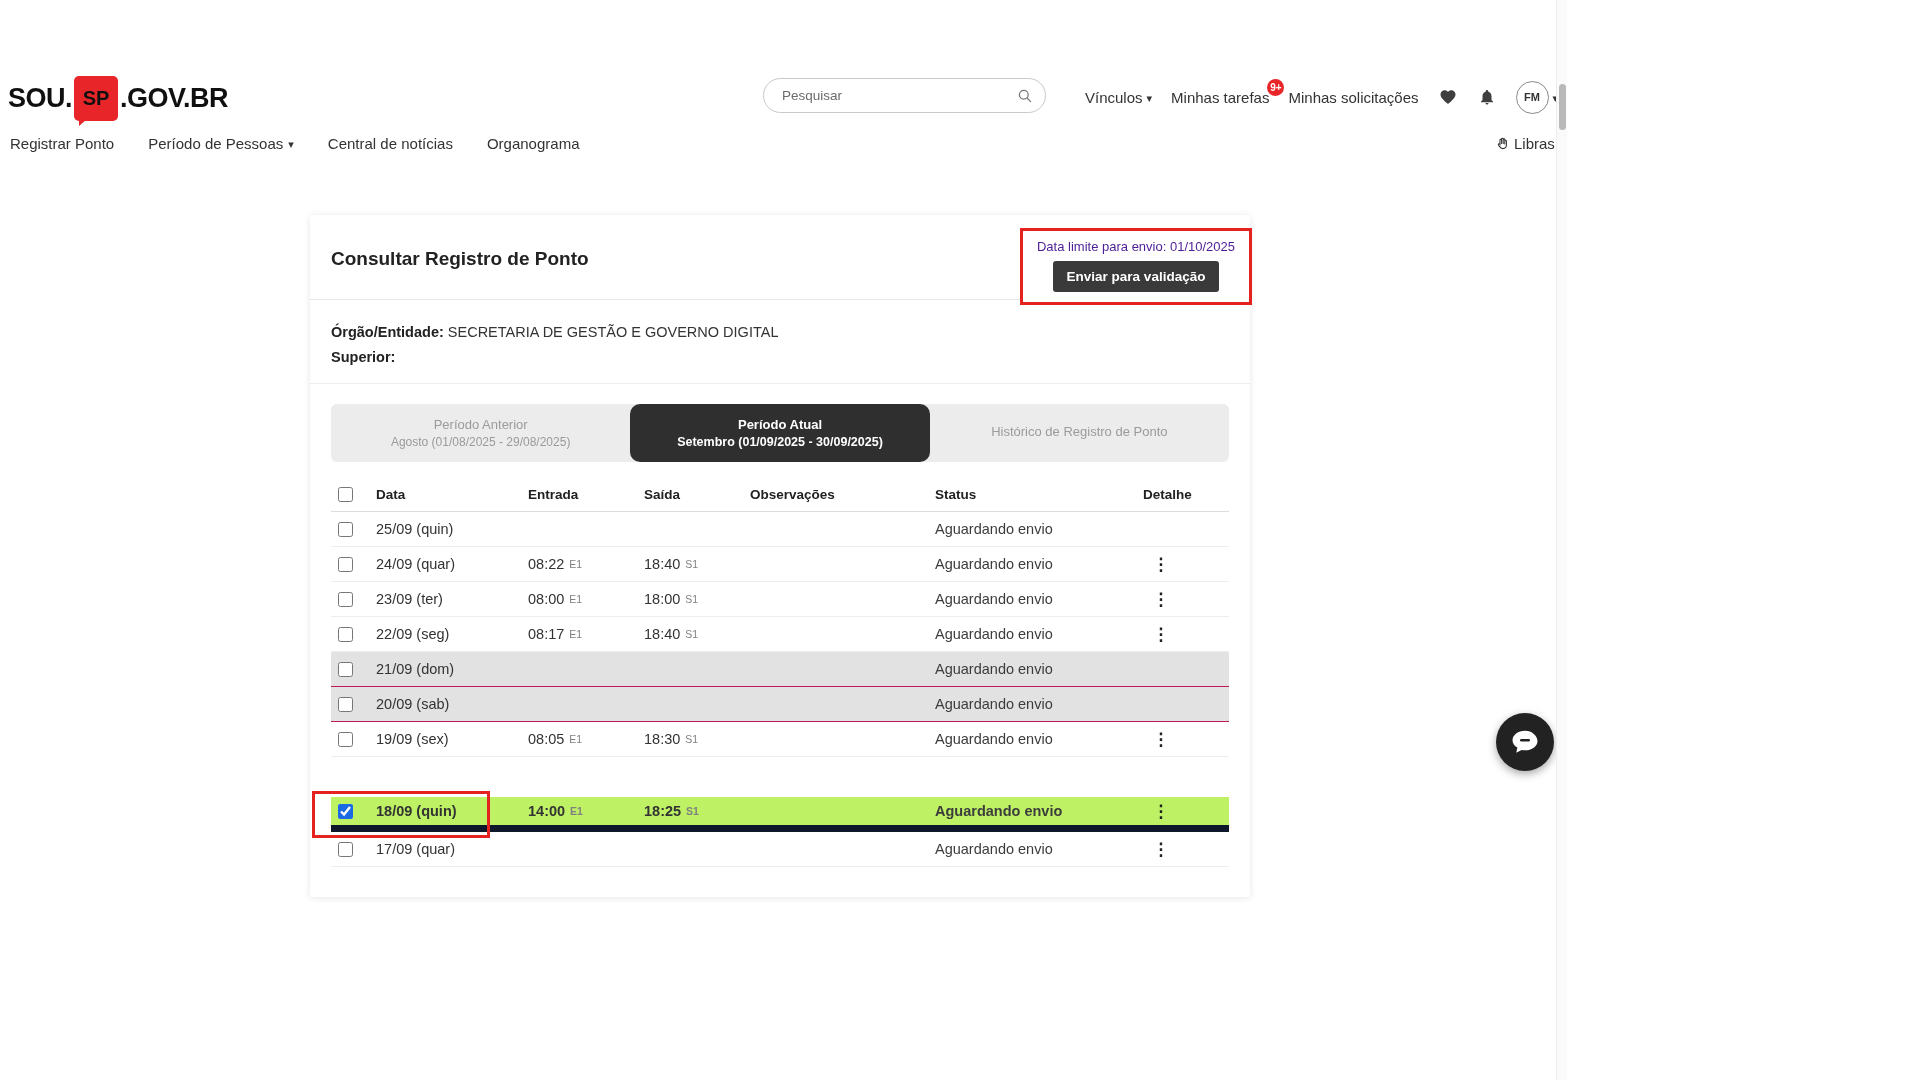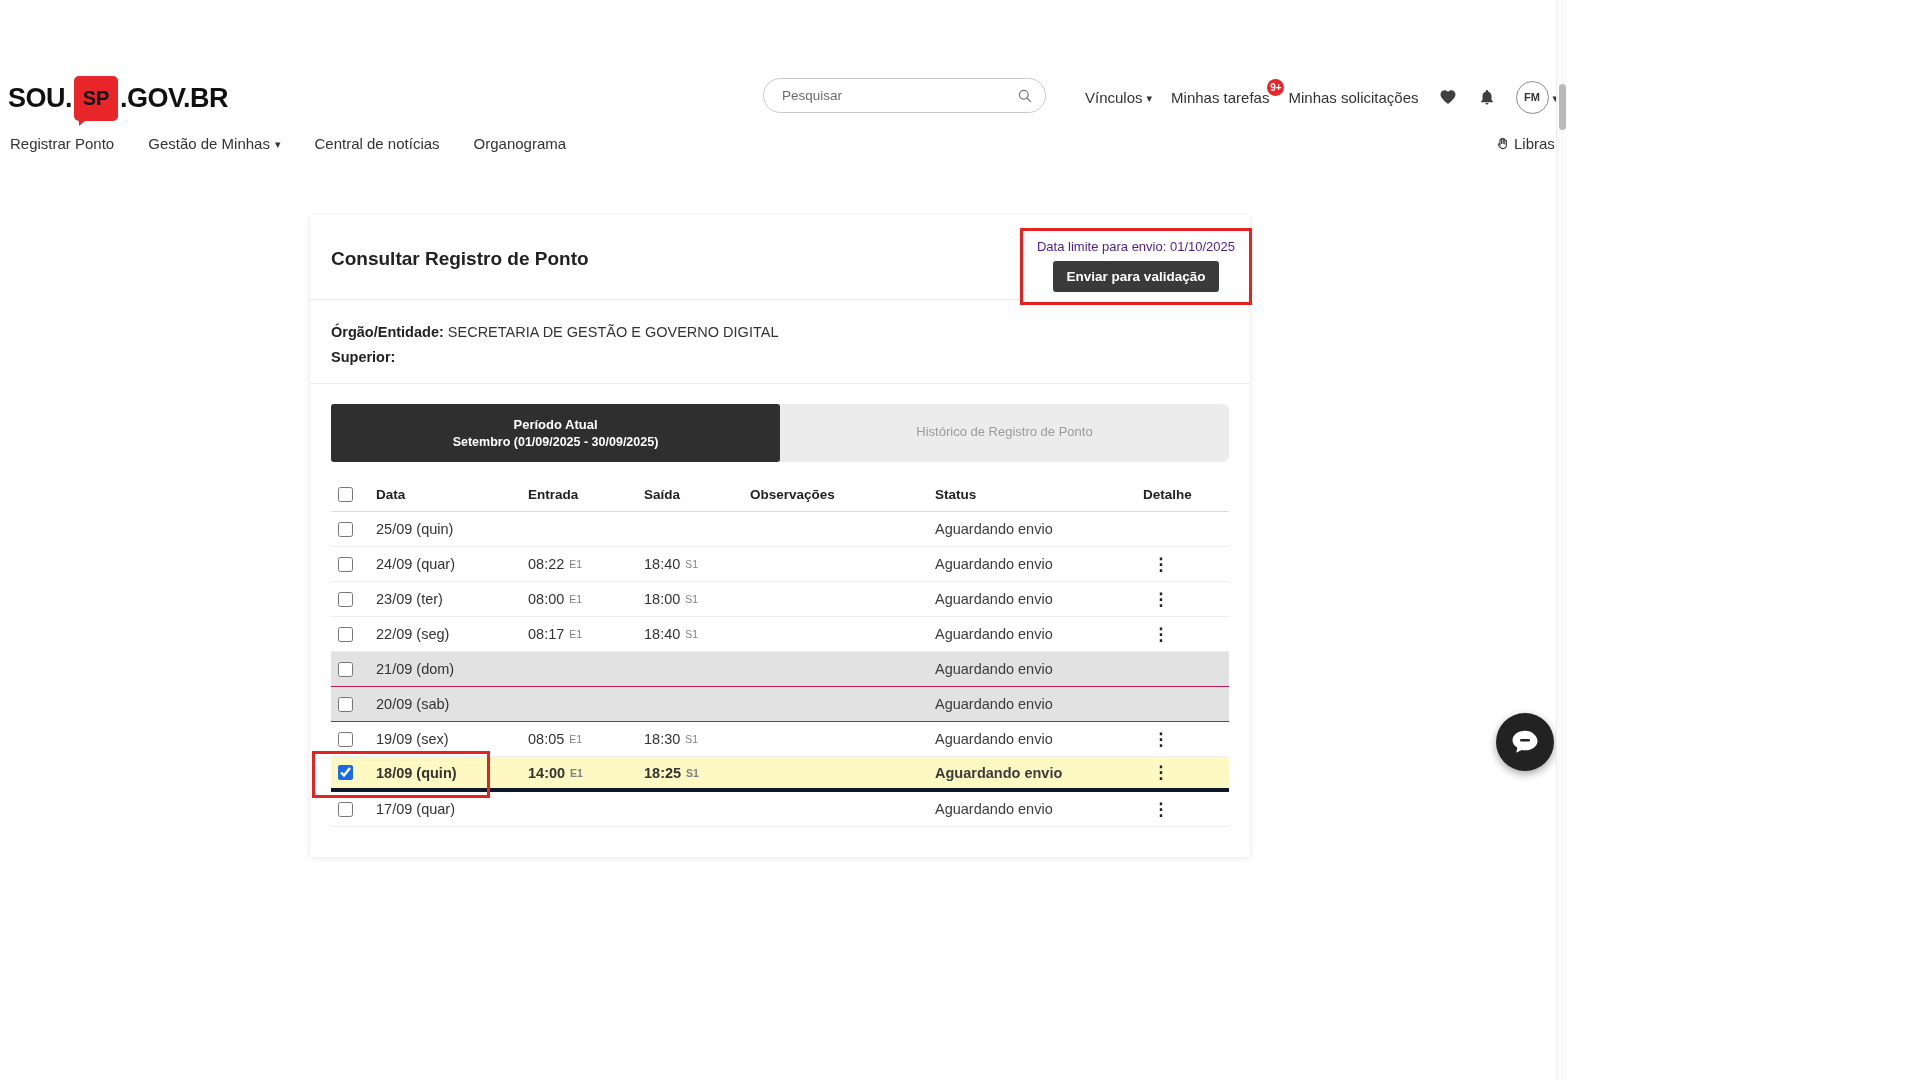--- a/index.html
+++ b/index.html
@@ -56,31 +56,31 @@
   .org-section { padding:24px 21px 18px; border-bottom:1px solid #ededed; font-size:14.5px; color:#222; }
   .org-line { margin-bottom:9px; }
   .org-label { font-weight:700; }
   .org-value { font-weight:400; color:#333; }
 
   .tabs { margin:20px 21px 0; height:58px; display:flex; background:#ececec; border-radius:6px; }
   .tab { flex:1; display:flex; flex-direction:column; align-items:center; justify-content:center;
     gap:3px; cursor:pointer; text-align:center; }
   .tab .t1 { font-size:13px; color:#9b9b9b; }
   .tab .t2 { font-size:12px; color:#9b9b9b; }
-  .tab.active { background:#2f2f2f; border-radius:3px; }
+  .tab.active { background:#2f2f2f; border-radius:10px; }
   .tab.active .t1 { color:#fff; font-weight:700; }
   .tab.active .t2 { color:#fff; font-weight:700; font-size:12.5px; }
 
   
   .table { margin:16px 21px 0; }
   .thead, .trow { display:grid; grid-template-columns:38px 152px 116px 106px 185px 208px 1fr; align-items:center; }
   .thead { height:34px; font-size:13.5px; font-weight:700; color:#222; border-bottom:1px solid #dcdcdc; }
   .trow { height:35px; font-size:14.5px; color:#333; border-bottom:1px solid #ededed; position:relative; background:#fff; }
   .trow.weekend { background:#e2e2e2; border-bottom:1px solid #be185d; }
-  .trow.selected { background:#fef9c3; border-bottom:4px solid #0f172a; }
+  .trow.selected { background:#bef264; border-bottom:7px solid #0f172a;margin-top:40px; }
   .trow.selected .cell-date, .trow.selected .time, .trow.selected .cell-status,
   .trow.selected .time-tag { font-weight:700; }
   .cell { padding-left:7px; overflow:hidden; white-space:nowrap; }
   .cell-check { padding-left:7px; display:flex; align-items:center; }
   .cell-check input { width:15px; height:15px; accent-color:#1b6ae4; cursor:pointer; }
   .cell-status { color:#3c3c3c; }
   .time-tag { font-size:10.5px; color:#808080; margin-left:5px; position:relative; top:-1px; }
   .kebab { display:inline-block; width:20px; margin-left:8px; text-align:center;
     font-size:17px; font-weight:700; color:#222; cursor:pointer; line-height:1; }
   .red-outline { position:absolute; left:-19px; top:-6px; width:178px; height:47px;
@@ -140,21 +140,21 @@
     <span class="avatar">FM</span>
     <span class="caret">▾</span>
   </span>
 </div>
 
 <nav class="mainmenu">
   <span class="menu-item">
     <span>Registrar Ponto</span>
   </span>
   <span class="menu-item">
-    <span>Gestão de Minhas</span>
+    <span>Período de Pessoas</span>
     <span class="caret">▾</span>
   </span>
   <span class="menu-item">
     <span>Central de notícias</span>
   </span>
   <span class="menu-item">
     <span>Organograma</span>
   </span>
 </nav>
 
@@ -179,20 +179,24 @@
     <div class="org-line">
       <span class="org-label">Órgão/Entidade:</span>
       <span class="org-value">SECRETARIA DE GESTÃO E GOVERNO DIGITAL</span>
     </div>
     <div class="org-line" style="margin-bottom:0;">
       <span class="org-label">Superior:</span>
     </div>
   </div>
 
   <div class="tabs">
+    <div class="tab">
+      <span class="t1">Período Anterior</span>
+      <span class="t2">Agosto (01/08/2025 - 29/08/2025)</span>
+    </div>
     <div class="tab active">
       <span class="t1">Período Atual</span>
       <span class="t2">Setembro (01/09/2025 - 30/09/2025)</span>
     </div>
     <div class="tab">
       <span class="t1">Histórico de Registro de Ponto</span>
       <span class="t2"></span>
     </div>
   </div>
 

